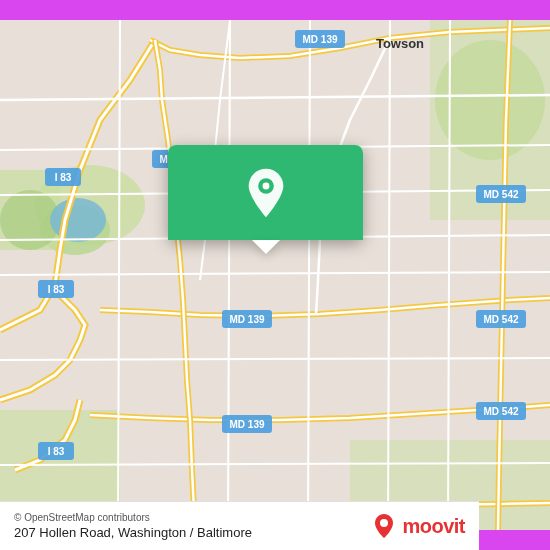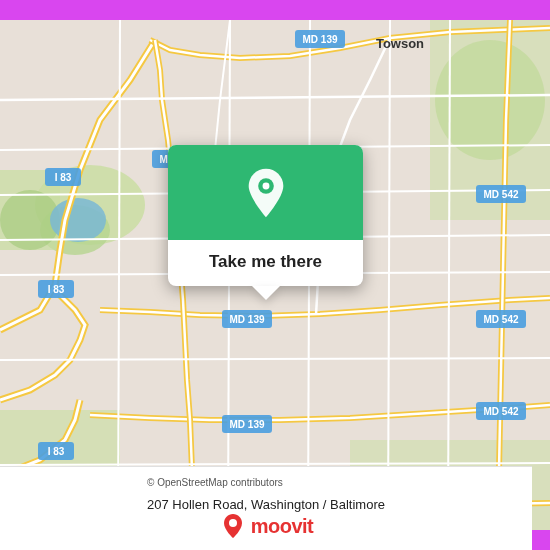--- a/index.html
+++ b/index.html
@@ -81,46 +81,45 @@
       border-right: 14px solid transparent;
       border-top: 14px solid #fff;
       filter: drop-shadow(0 4px 4px rgba(0,0,0,0.15));
     }
 
     
     #bottom-bar {
       position: absolute;
       bottom: 0;
       left: 0;
-      width: 532px;
+      width: 479px;
       background: #fff;
       padding: 10px 14px 10px 14px;
       display: flex;
       align-items: center;
       justify-content: space-between;
       border-top: 1px solid #e0e0e0;
       z-index: 10;
-      flex-direction: column;
     }
 
     #bottom-bar-left {
       display: flex;
       flex-direction: column;
     }
 
     #osm-credit {
       font-size: 10px;
       color: #555;
     }
 
     #address-text {
       font-size: 13px;
       color: #222;
       font-weight: 400;
-      margin-top: 9px;
+      margin-top: 2px;
     }
 
     #moovit-logo {
       display: flex;
       align-items: center;
       gap: 4px;
       text-align: center;
     }
 
     #moovit-text {
@@ -237,21 +236,20 @@
 
       <svg id="location-pin" width="52" height="60" viewBox="0 0 52 60" xmlns="http://www.w3.org/2000/svg">
 
         <path d="M26,2 C15,2 6,11 6,22 C6,35 26,58 26,58 C26,58 46,35 46,22 C46,11 37,2 26,2 Z" fill="white" opacity="0.95"></path>
 
         <circle cx="26" cy="22" r="9" fill="#2eb872"></circle>
 
         <circle cx="26" cy="22" r="4" fill="white"></circle>
       </svg>
     </div>
-    <div id="popup-label">Take me there</div>
     <div id="popup-pointer"></div>
   </div>
 
   <div id="bottom-bar">
     <div id="bottom-bar-left">
       <span id="osm-credit">© OpenStreetMap contributors</span>
       <span id="address-text">207 Hollen Road, Washington / Baltimore</span>
     </div>
     <div id="moovit-logo">
 

